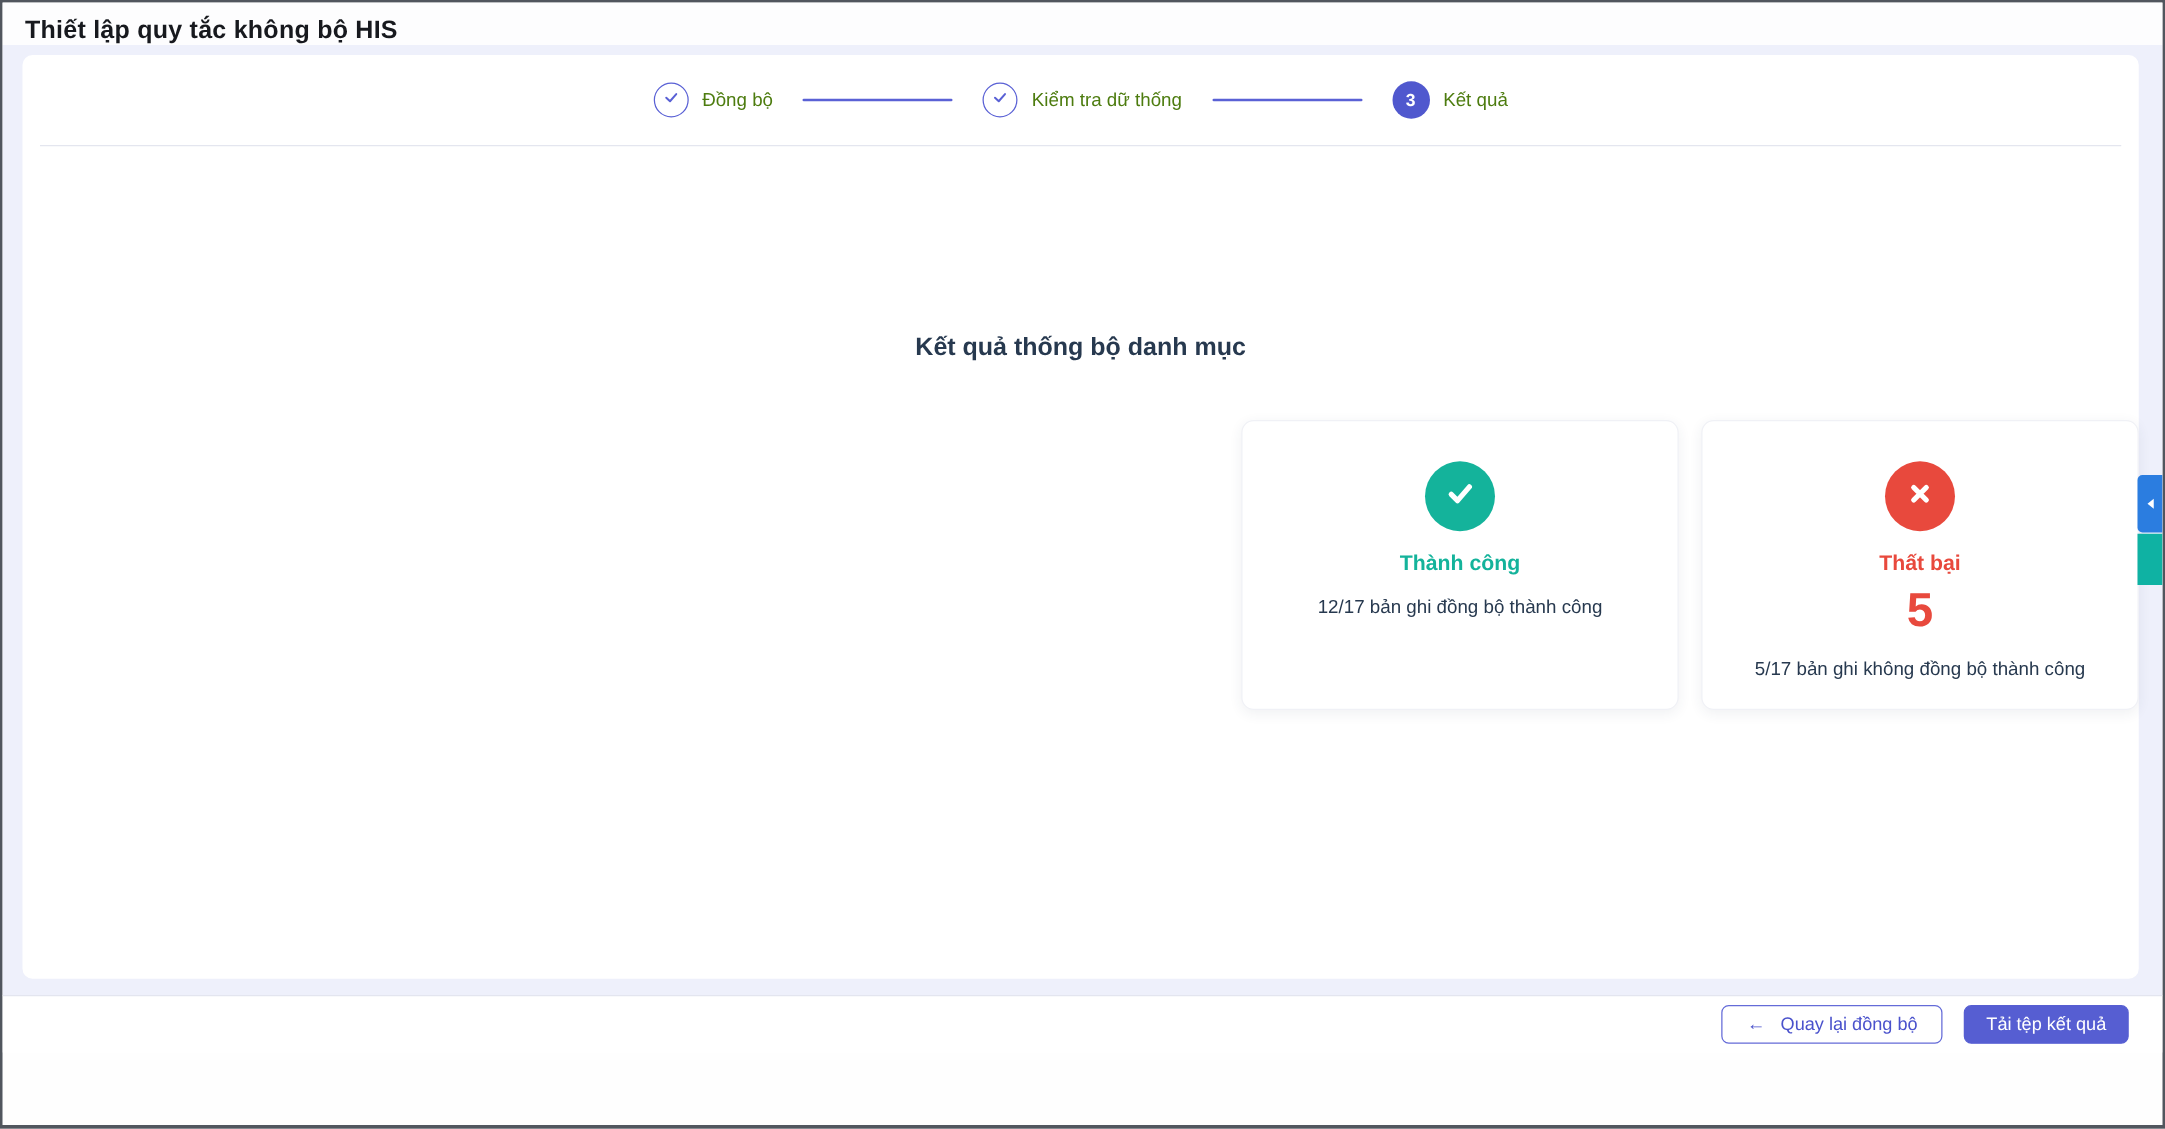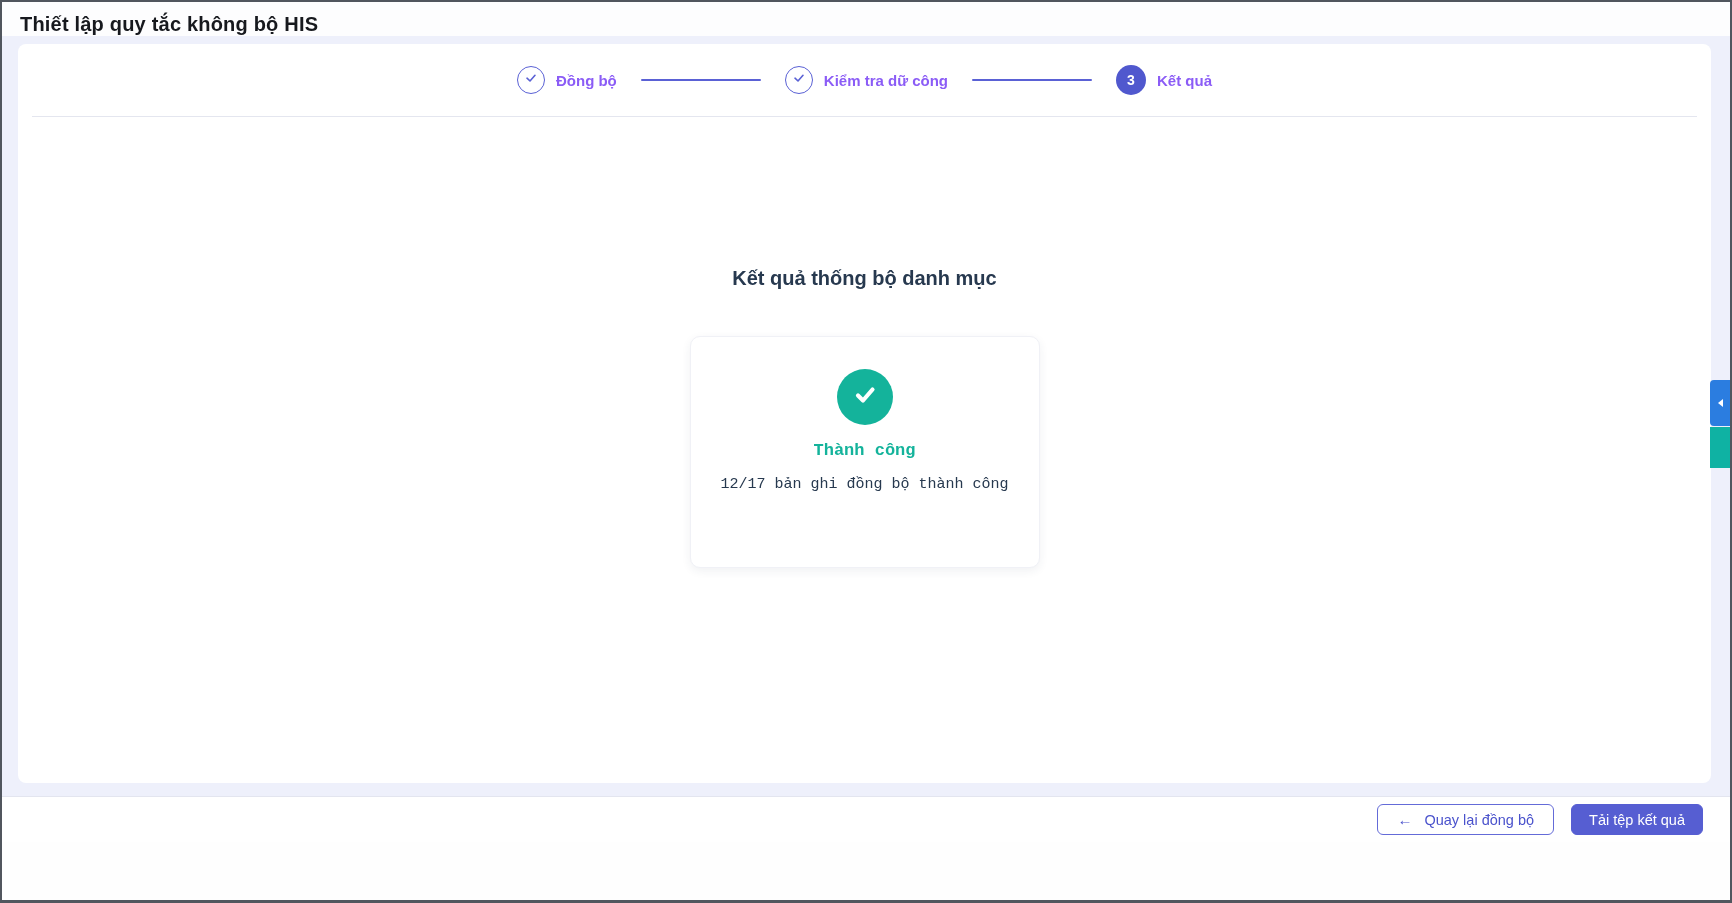--- a/index.html
+++ b/index.html
@@ -92,46 +92,45 @@
     width: 30px; height: 30px;
     border: none;
     background: #5058ce;
     color: #ffffff;
     font-size: 14px;
     font-weight: 600;
   }
   .step-label {
     margin-left: 11px;
     font-size: 15px;
-    font-weight: 700;
-    color: #8b5cf6;
+    font-weight: 400;
+    color: #4d7c0f;
     white-space: nowrap;
   }
   .step-line {
     width: 120px;
     height: 2px;
     background: #5a61d5;
     border-radius: 1px;
     margin: 0 24px;
   }
 
   
   .results-title {
     margin-top: 150px;
     text-align: center;
     font-size: 20px;
     font-weight: 700;
     color: #27394f;
   }
   .cards {
     display: flex;
-    justify-content: center;
+    justify-content: flex-end;
     gap: 18px;
     margin-top: 46px;
-    font-family: Liberation Mono, monospace;
   }
   .card {
     width: 350px;
     height: 232px;
     background: #ffffff;
     border: 1px solid #f0f1f6;
     border-radius: 10px;
     box-shadow: 0 3px 10px rgba(40, 50, 90, 0.07);
     text-align: center;
     padding-top: 32px;
@@ -248,21 +247,21 @@
         <div class="step-line"></div>
 
         <div class="step">
           <div class="step-circle">
             <span>
               <svg width="14" height="14" viewBox="0 0 14 14" fill="none">
                 <path d="M3 7.2 L6 10 L11 4.3" stroke="#5a61d5" stroke-width="1.6" stroke-linecap="round" stroke-linejoin="round"></path>
               </svg>
             </span>
           </div>
-          <div class="step-label">Kiểm tra dữ công</div>
+          <div class="step-label">Kiểm tra dữ thống</div>
         </div>
 
         <div class="step-line"></div>
 
         <div class="step">
           <div class="step-circle filled">
             <span>3</span>
           </div>
           <div class="step-label">Kết quả</div>
         </div>
@@ -279,20 +278,32 @@
             <span>
               <svg width="30" height="30" viewBox="0 0 30 30" fill="none">
                 <path d="M8 15.5 L13 20.5 L22.5 9.5" stroke="#ffffff" stroke-width="4.2" stroke-linecap="round" stroke-linejoin="round"></path>
               </svg>
             </span>
           </div>
           <div class="card-label">Thành công</div>
           <div class="card-desc">12/17 bản ghi đồng bộ thành công</div>
         </div>
 
+        <div class="card card--failure">
+          <div class="status-circle">
+            <span>
+              <svg width="26" height="26" viewBox="0 0 26 26" fill="none">
+                <path d="M8 8 L18 18 M18 8 L8 18" stroke="#ffffff" stroke-width="4.2" stroke-linecap="round"></path>
+              </svg>
+            </span>
+          </div>
+          <div class="card-label">Thất bại</div>
+          <div class="card-count">5</div>
+          <div class="card-desc">5/17 bản ghi không đồng bộ thành công</div>
+        </div>
 
       </div>
     </div>
   </div>
 
   <div class="footer">
     <button class="btn btn-outline">
       <span class="arrow">←</span>
       <span>Quay lại đồng bộ</span>
     </button>

